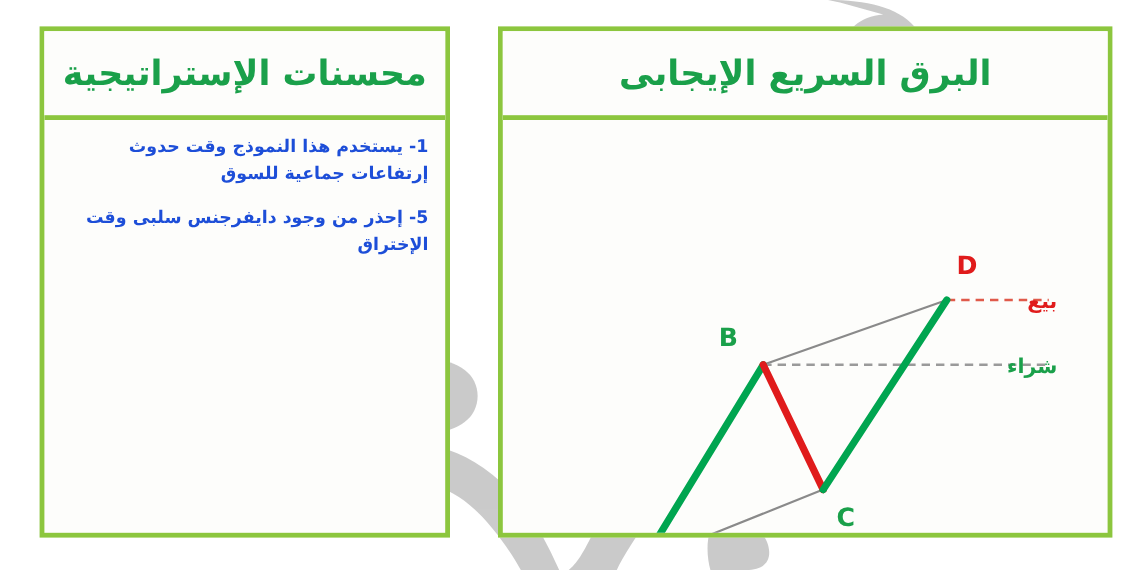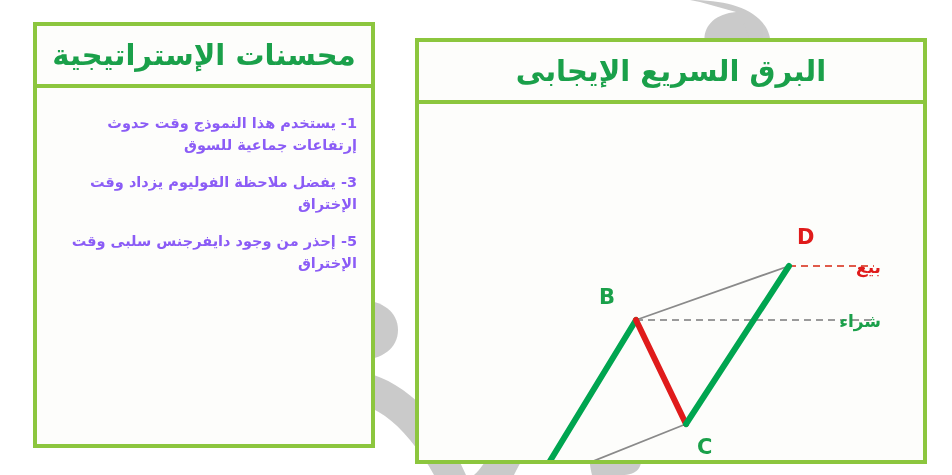--- a/index.html
+++ b/index.html
@@ -16,24 +16,24 @@
   .watermark{position:absolute;left:0;top:0;width:952px;height:475px;pointer-events:none;}
 
   
   .panel{
     position:absolute;
     background:#fdfdfb;
     border:4px solid #8cc63e;
     box-sizing:border-box;
   }
   #panel-left{left:33px;top:22px;width:342px;height:426px;}
-  #panel-right{left:415px;top:38px;width:512px;height:426px;}
+  #panel-right{left:415px;top:22px;width:512px;height:426px;}
 
   .panel-header{
-    position:absolute;left:0;top:0;right:0;height:62px;
+    position:absolute;left:0;top:0;right:0;height:74px;
     border-bottom:4px solid #8cc63e;
     display:flex;align-items:center;justify-content:center;
     box-sizing:border-box;
     background:#fdfdfb;
   }
   .panel-title{
     color:#1aa04a;
     font-weight:bold;
     direction:rtl;
     white-space:nowrap;
@@ -52,21 +52,21 @@
     direction:rtl;
     text-align:right;
     padding:12px 14px 10px 14px;
     box-sizing:border-box;
     height:100%;
     display:flex;
     flex-direction:column;
     gap:14px;
   }
   .strategy-item{
-    color:#8b5cf6;
+    color:#1d4ed8;
     font-weight:bold;
     font-size:14.5px;
     line-height:1.55;
     direction:rtl;
     text-align:right;
   }
   .strategy-item.center{text-align:center;}
 
   
   #diagram-wrap{position:absolute;left:0;top:0;width:504px;height:344px;}
@@ -101,21 +101,20 @@
 
   <div class="panel" id="panel-left">
 
     <div class="panel-header">
       <div class="panel-title" id="left-title">محسنات الإستراتيجية</div>
     </div>
 
     <div class="panel-body">
       <div id="strategy-list">
         <div class="strategy-item" style="text-align: right;">1- يستخدم هذا النموذج وقت حدوث إرتفاعات جماعية للسوق</div>
-        <div class="strategy-item" style="text-align: right;">3- يفضل ملاحظة الفوليوم يزداد وقت الإختراق</div>
         <div class="strategy-item center" style="text-align: right;">5- إحذر من وجود دايفرجنس سلبى وقت الإختراق</div>
       </div>
     </div>
   </div>
 
   <div class="panel" id="panel-right">
 
     <div class="panel-header">
       <div class="panel-title" id="right-title">البرق السريع الإيجابى</div>
     </div>

